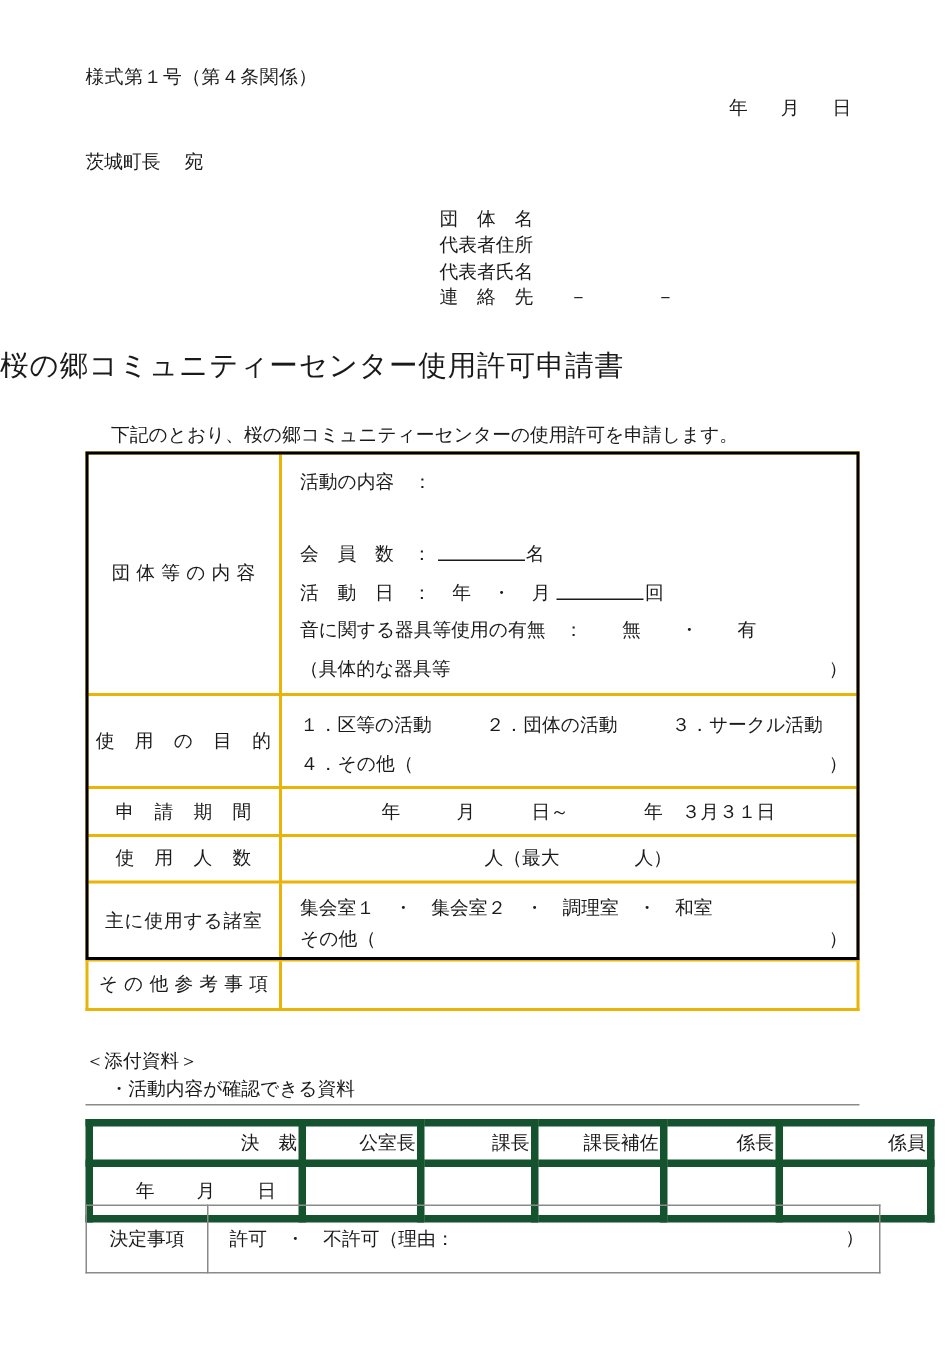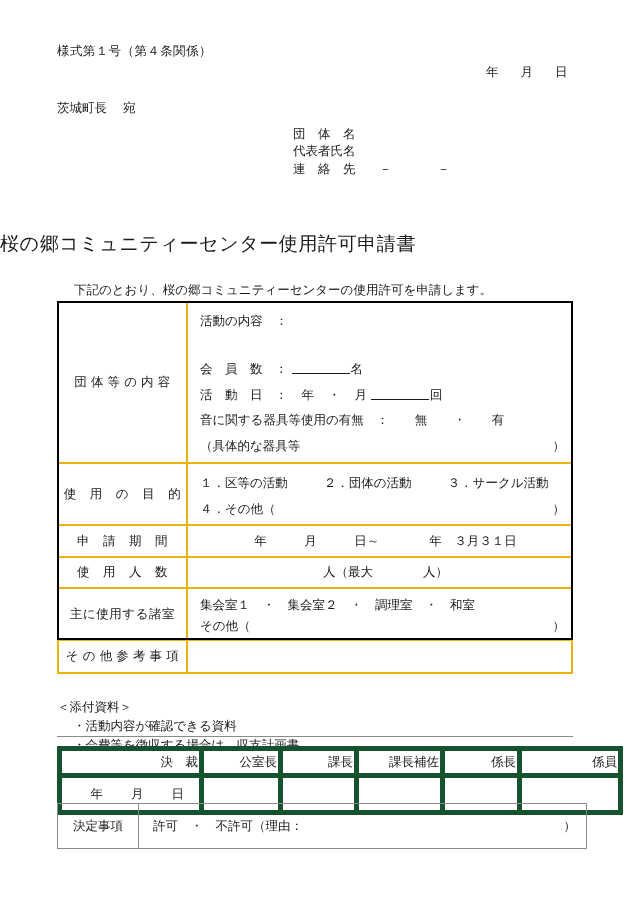--- a/index.html
+++ b/index.html
@@ -49,21 +49,21 @@
     top: 100px;
     font-size: 12.5px;
     white-space: nowrap;
   }
   .addressee .to { margin-left: 16px; }
 
   
   .applicant {
     position: absolute;
     left: 293px;
-    top: 126px;
+    top: 138px;
     font-size: 12.5px;
     line-height: 17.4px;
     text-decoration: underline;
   }
   .applicant .row { white-space: nowrap; }
   .applicant .lbl { display: inline-block; }
   .applicant .dash1 { display: inline-block; width: 60px; text-align: center; }
   .applicant .dash2 { display: inline-block; width: 56px; text-align: center; }
 
   
@@ -239,20 +239,21 @@
   <div class="form-no">様式第１号（第４条関係）</div>
 
   <div class="date-line">
     <span>年</span><span>月</span><span>日</span>
   </div>
 
   <div class="addressee"><span>茨城町長</span><span class="to">宛</span></div>
 
   <div class="applicant">
     <div class="row"><span class="lbl">団　体　名</span></div>
+    <div class="row"><span class="lbl">代表者住所</span></div>
     <div class="row"><span class="lbl">代表者氏名</span></div>
     <div class="row"><span class="lbl">連　絡　先</span><span class="dash1">－</span><span class="dash2">－</span></div>
   </div>
 
   <div class="doc-title">桜の郷コミュニティーセンター使用許可申請書</div>
   <div class="intro">下記のとおり、桜の郷コミュニティーセンターの使用許可を申請します。</div>
 
   <table class="main-table">
     <tbody>
         <tr class="r-content">
@@ -307,21 +308,20 @@
       <td class="lab">そ の 他 参 考 事 項</td>
       <td class="val"></td>
     </tr>
   </tbody>
     </table>
   <div class="thick-frame"></div>
 
   <div class="attach">
     <div>＜添付資料＞</div>
     <div class="item">・活動内容が確認できる資料</div>
-    <div class="item">・会費等を徴収する場合は、収支計画書</div>
   </div>
 
   <div class="hr-sep"></div>
 
   <table class="approval-table">
     <tbody>
         <tr class="hdr">
       <td class="c0">決　裁</td>
       <td class="c1">公室長</td>
       <td class="c2">課長</td>

